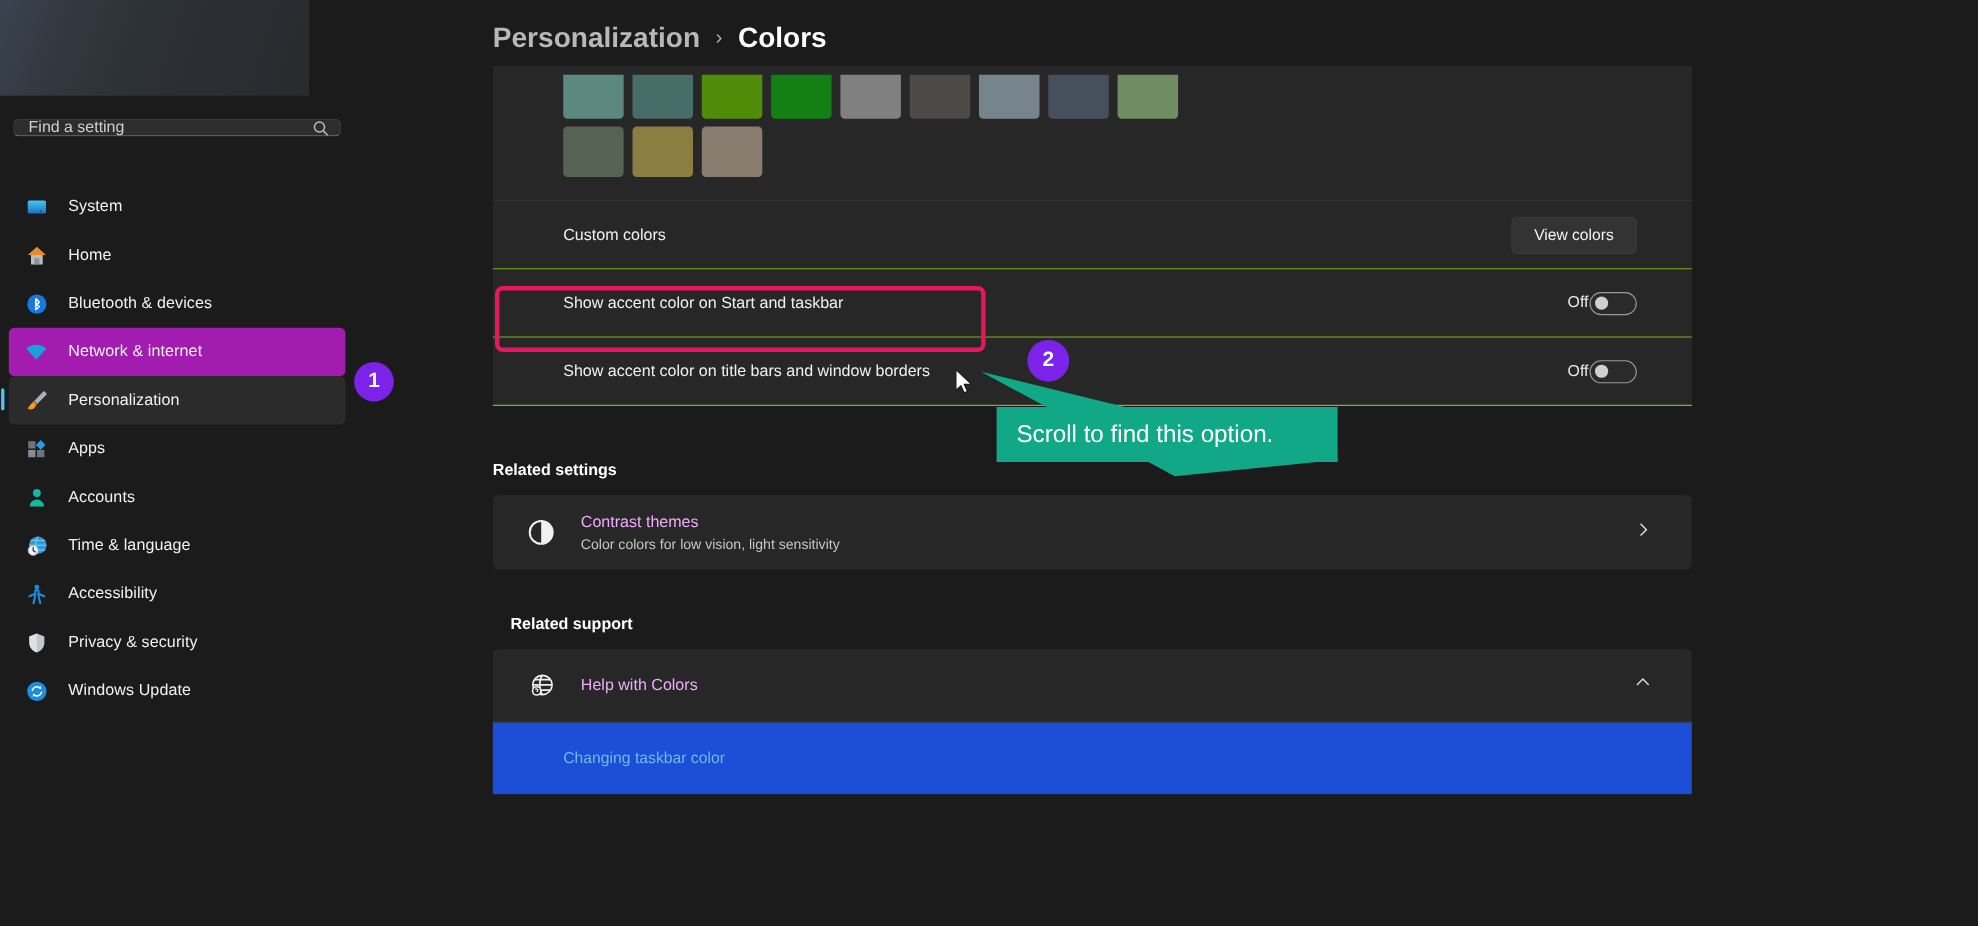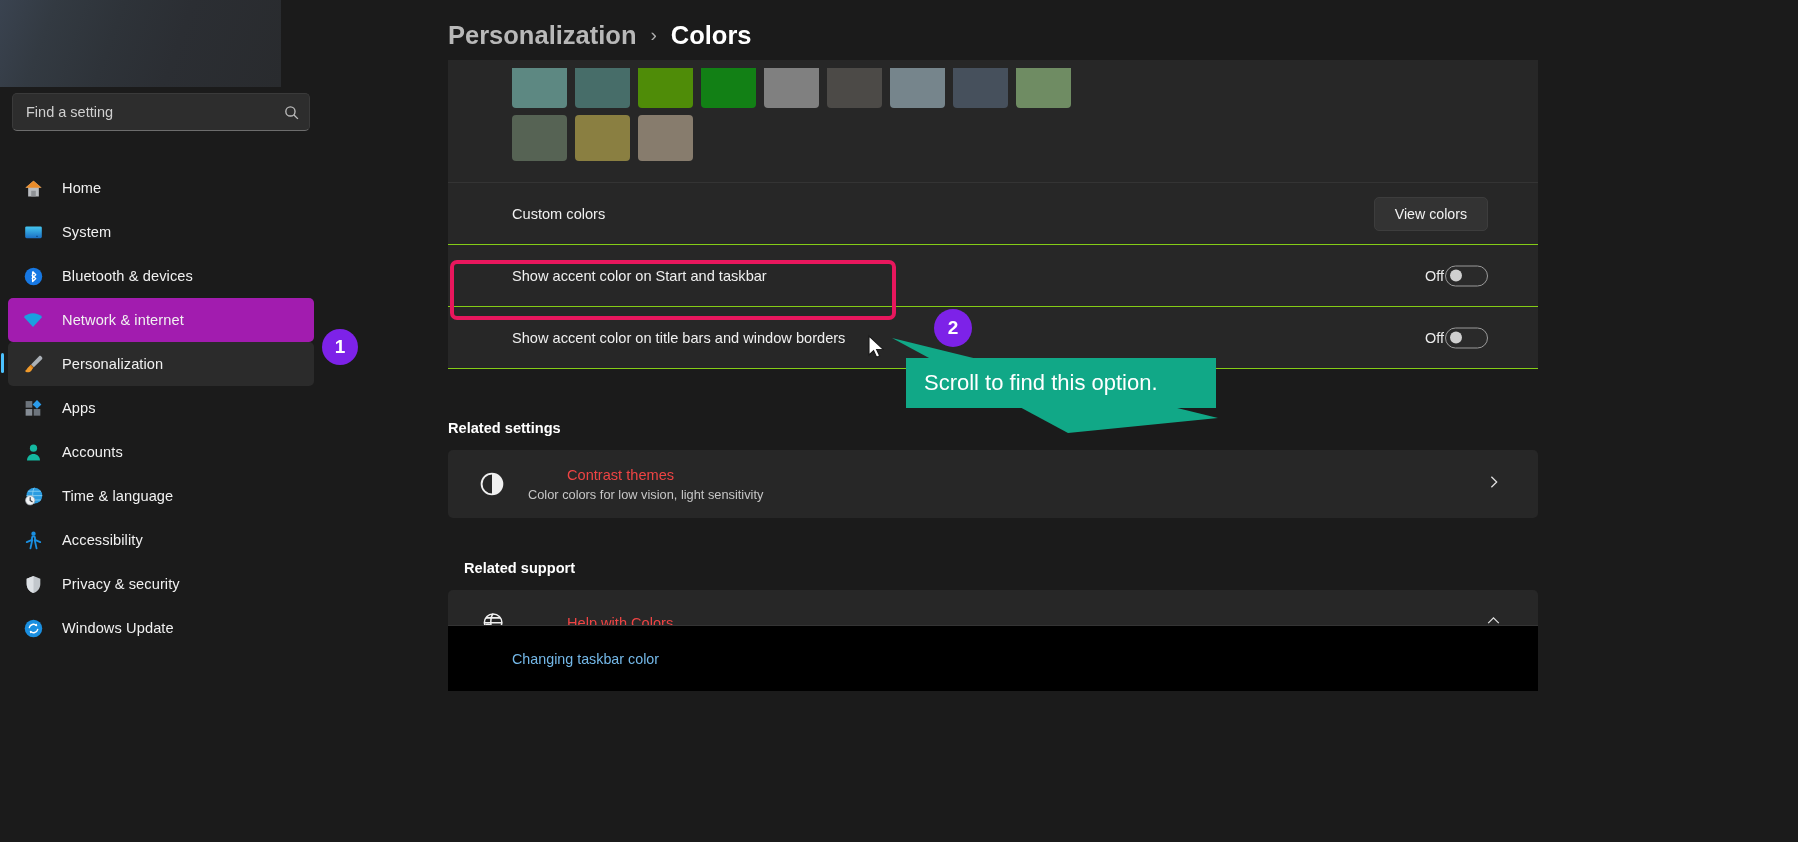--- a/index.html
+++ b/index.html
@@ -17,22 +17,22 @@
     background: #1b1b1b;
     flex: 0 0 448px;
     position: relative;
   }
   #account-card {
     position: absolute; left: 0; top: 0;
     width: 281px; height: 87px;
     background: linear-gradient(110deg,#3a4350 0%,#333a42 18%,#2e3339 40%,#2b2e33 62%,#292b2e 100%);
   }
   #search-wrap {
-    position: absolute; left: 12px; top: 93px;
-    width: 298px; height: 38px;
+    position: absolute; left: 12px; top: 108px;
+    width: 298px; height: 16px;
   }
   #search-box {
     width: 100%; height: 100%;
     background: #2d2d2d;
     border: 1px solid #3a3a3a;
     border-bottom: 1px solid #6d6d6d;
     border-radius: 5px;
     display: flex; align-items: center;
     padding: 0 9px 0 13px;
   }
@@ -117,21 +117,21 @@
   .section-head {
     font-size: 14.6px; font-weight: 700; color: #ffffff;
   }
 
   .big-card {
     background: #272727; border-radius: 5px;
     display: flex; align-items: center; position: relative;
   }
   .card-icon { width: 28px; height: 28px; margin: 0 22px 0 30px;
                display:flex; align-items:center; justify-content:center; }
-  .card-title { font-size: 14.6px; color: #ef4444; margin-left: 39px; }
+  .card-title { font-size: 14.6px; color: #f0abfc; }
   .card-sub { font-size: 12.8px; color: #c6c6c6; margin-top: 4px; }
   .chev { position: absolute; right: 36px; top: 50%; transform: translateY(-50%);
           color: #e0e0e0; }
   .link-text { font-size: 14.3px; color: #74b8e8; padding-left: 64px; }
 
   
   #hl-box {
     position: absolute; border: 4px solid #e8175d; border-radius: 7px;
     pointer-events: none;
   }
@@ -161,46 +161,46 @@
       <div id="search-box">
         <input id="search-input" type="text" placeholder="Find a setting" style="">
         <svg class="search-glyph" viewBox="0 0 24 24" fill="none" stroke="#d6d6d6" stroke-width="1.9">
           <circle cx="10.5" cy="10.5" r="6.5"></circle>
           <line x1="15.5" y1="15.5" x2="21" y2="21"></line>
         </svg>
       </div>
     </div>
 
     <div id="nav">
-
-      <div class="nav-item">
-        <span class="nav-icon">
-          <svg viewBox="0 0 24 24" width="21" height="21">
-            <path d="M12 3 2.8 11.2h3.1V21h12.2v-9.8h3.1z" fill="#b9bcc0"></path>
-            <path d="M12 3 2.8 11.2h18.4z" fill="#e88b2a"></path>
-            <rect x="9.4" y="14.6" width="5.2" height="6.4" fill="#8e9195"></rect>
-          </svg>
-        </span>
-        <span class="nav-label">Home</span>
-      </div>
 
       <div class="nav-item">
         <span class="nav-icon">
           <svg viewBox="0 0 24 24" width="21" height="21">
             <defs>
                 <linearGradient id="gSys" x1="0" y1="0" x2="0" y2="1">
               <stop offset="0" stop-color="#45c7f0"></stop>
                   <stop offset="1" stop-color="#1a6fc4"></stop>
             </linearGradient>
               </defs>
             <rect x="2.5" y="5" width="19" height="13.5" rx="1.6" fill="url(#gSys)"></rect>
             <rect x="15" y="15.6" width="2" height="1.4" rx=".5" fill="#0c4f91"></rect>
           </svg>
         </span>
         <span class="nav-label">System</span>
+      </div>
+
+      <div class="nav-item">
+        <span class="nav-icon">
+          <svg viewBox="0 0 24 24" width="21" height="21">
+            <path d="M12 3 2.8 11.2h3.1V21h12.2v-9.8h3.1z" fill="#b9bcc0"></path>
+            <path d="M12 3 2.8 11.2h18.4z" fill="#e88b2a"></path>
+            <rect x="9.4" y="14.6" width="5.2" height="6.4" fill="#8e9195"></rect>
+          </svg>
+        </span>
+        <span class="nav-label">Home</span>
       </div>
 
       <div class="nav-item">
         <span class="nav-icon">
           <svg viewBox="0 0 24 24" width="21" height="21">
             <circle cx="12" cy="12" r="10" fill="#1778e3"></circle>
             <path d="M11 6.2v11.6l3.6-3.4L10 9.9m1-3.7 3.6 3.7L10 14.4" stroke="#fff" stroke-width="1.5" fill="none" stroke-linejoin="round"></path>
           </svg>
         </span>
         <span class="nav-label">Bluetooth &amp; devices</span>
@@ -382,34 +382,34 @@
         </svg>
       </span>
       <span class="card-title">Help with Colors</span>
       <span class="chev">
         <svg viewBox="0 0 24 24" width="17" height="17" fill="none" stroke="#e0e0e0" stroke-width="1.8">
           <path d="M4.5 15 12 7.5 19.5 15"></path>
         </svg>
       </span>
     </div>
 
-    <div style="position:absolute;left:0;top:625px;width:1090px;height:66px;background:#000000;border-top:1px solid #343434;display:flex;align-items:center;">
+    <div style="position:absolute;left:0;top:656px;width:1090px;height:66px;background:#1d4ed8;border-top:1px solid #343434;display:flex;align-items:center;">
       <a class="link-text" href="#" style="text-decoration:none;">Changing taskbar color</a>
     </div>
 
     <div id="hl-box" style="left: 2px; top: 260px; width: 446px; height: 60px; border-color: rgb(232, 23, 93);"></div>
 
     <div class="badge" style="left: -126px; top: 329px; width: 36px; height: 36px; background: rgb(125, 34, 232);">1</div>
 
     <div class="badge" style="left: 486px; top: 309px; width: 38px; height: 38px; background: rgb(125, 34, 232);">2</div>
 
     <svg style="position:absolute;left:440px;top:338px;width:340px;height:118px;overflow:visible;">
       <polygon points="4,0 330,80 180,95" fill="#11a887"></polygon>
     </svg>
 
-    <div id="callout-box" style="left: 458px; top: 358px; width: 310px; height: 50px; background: rgb(17, 168, 135);">Scroll to find this option.</div>
+    <div id="callout-box" style="left: 458px; top: 370px; width: 310px; height: 50px; background: rgb(17, 168, 135);">Scroll to find this option.</div>
 
     <svg id="cursor" style="left:421px;top:336px;width:22px;height:28px;overflow:visible;">
       <path d="M0 0 L0 19 L4.6 14.6 L7.6 21.2 L10.6 19.8 L7.6 13.4 L14 13.2 Z" fill="#ffffff" stroke="#1b1b1b" stroke-width="1.1"></path>
     </svg>
 
   </div>
 </div>
 
 </body></html>

